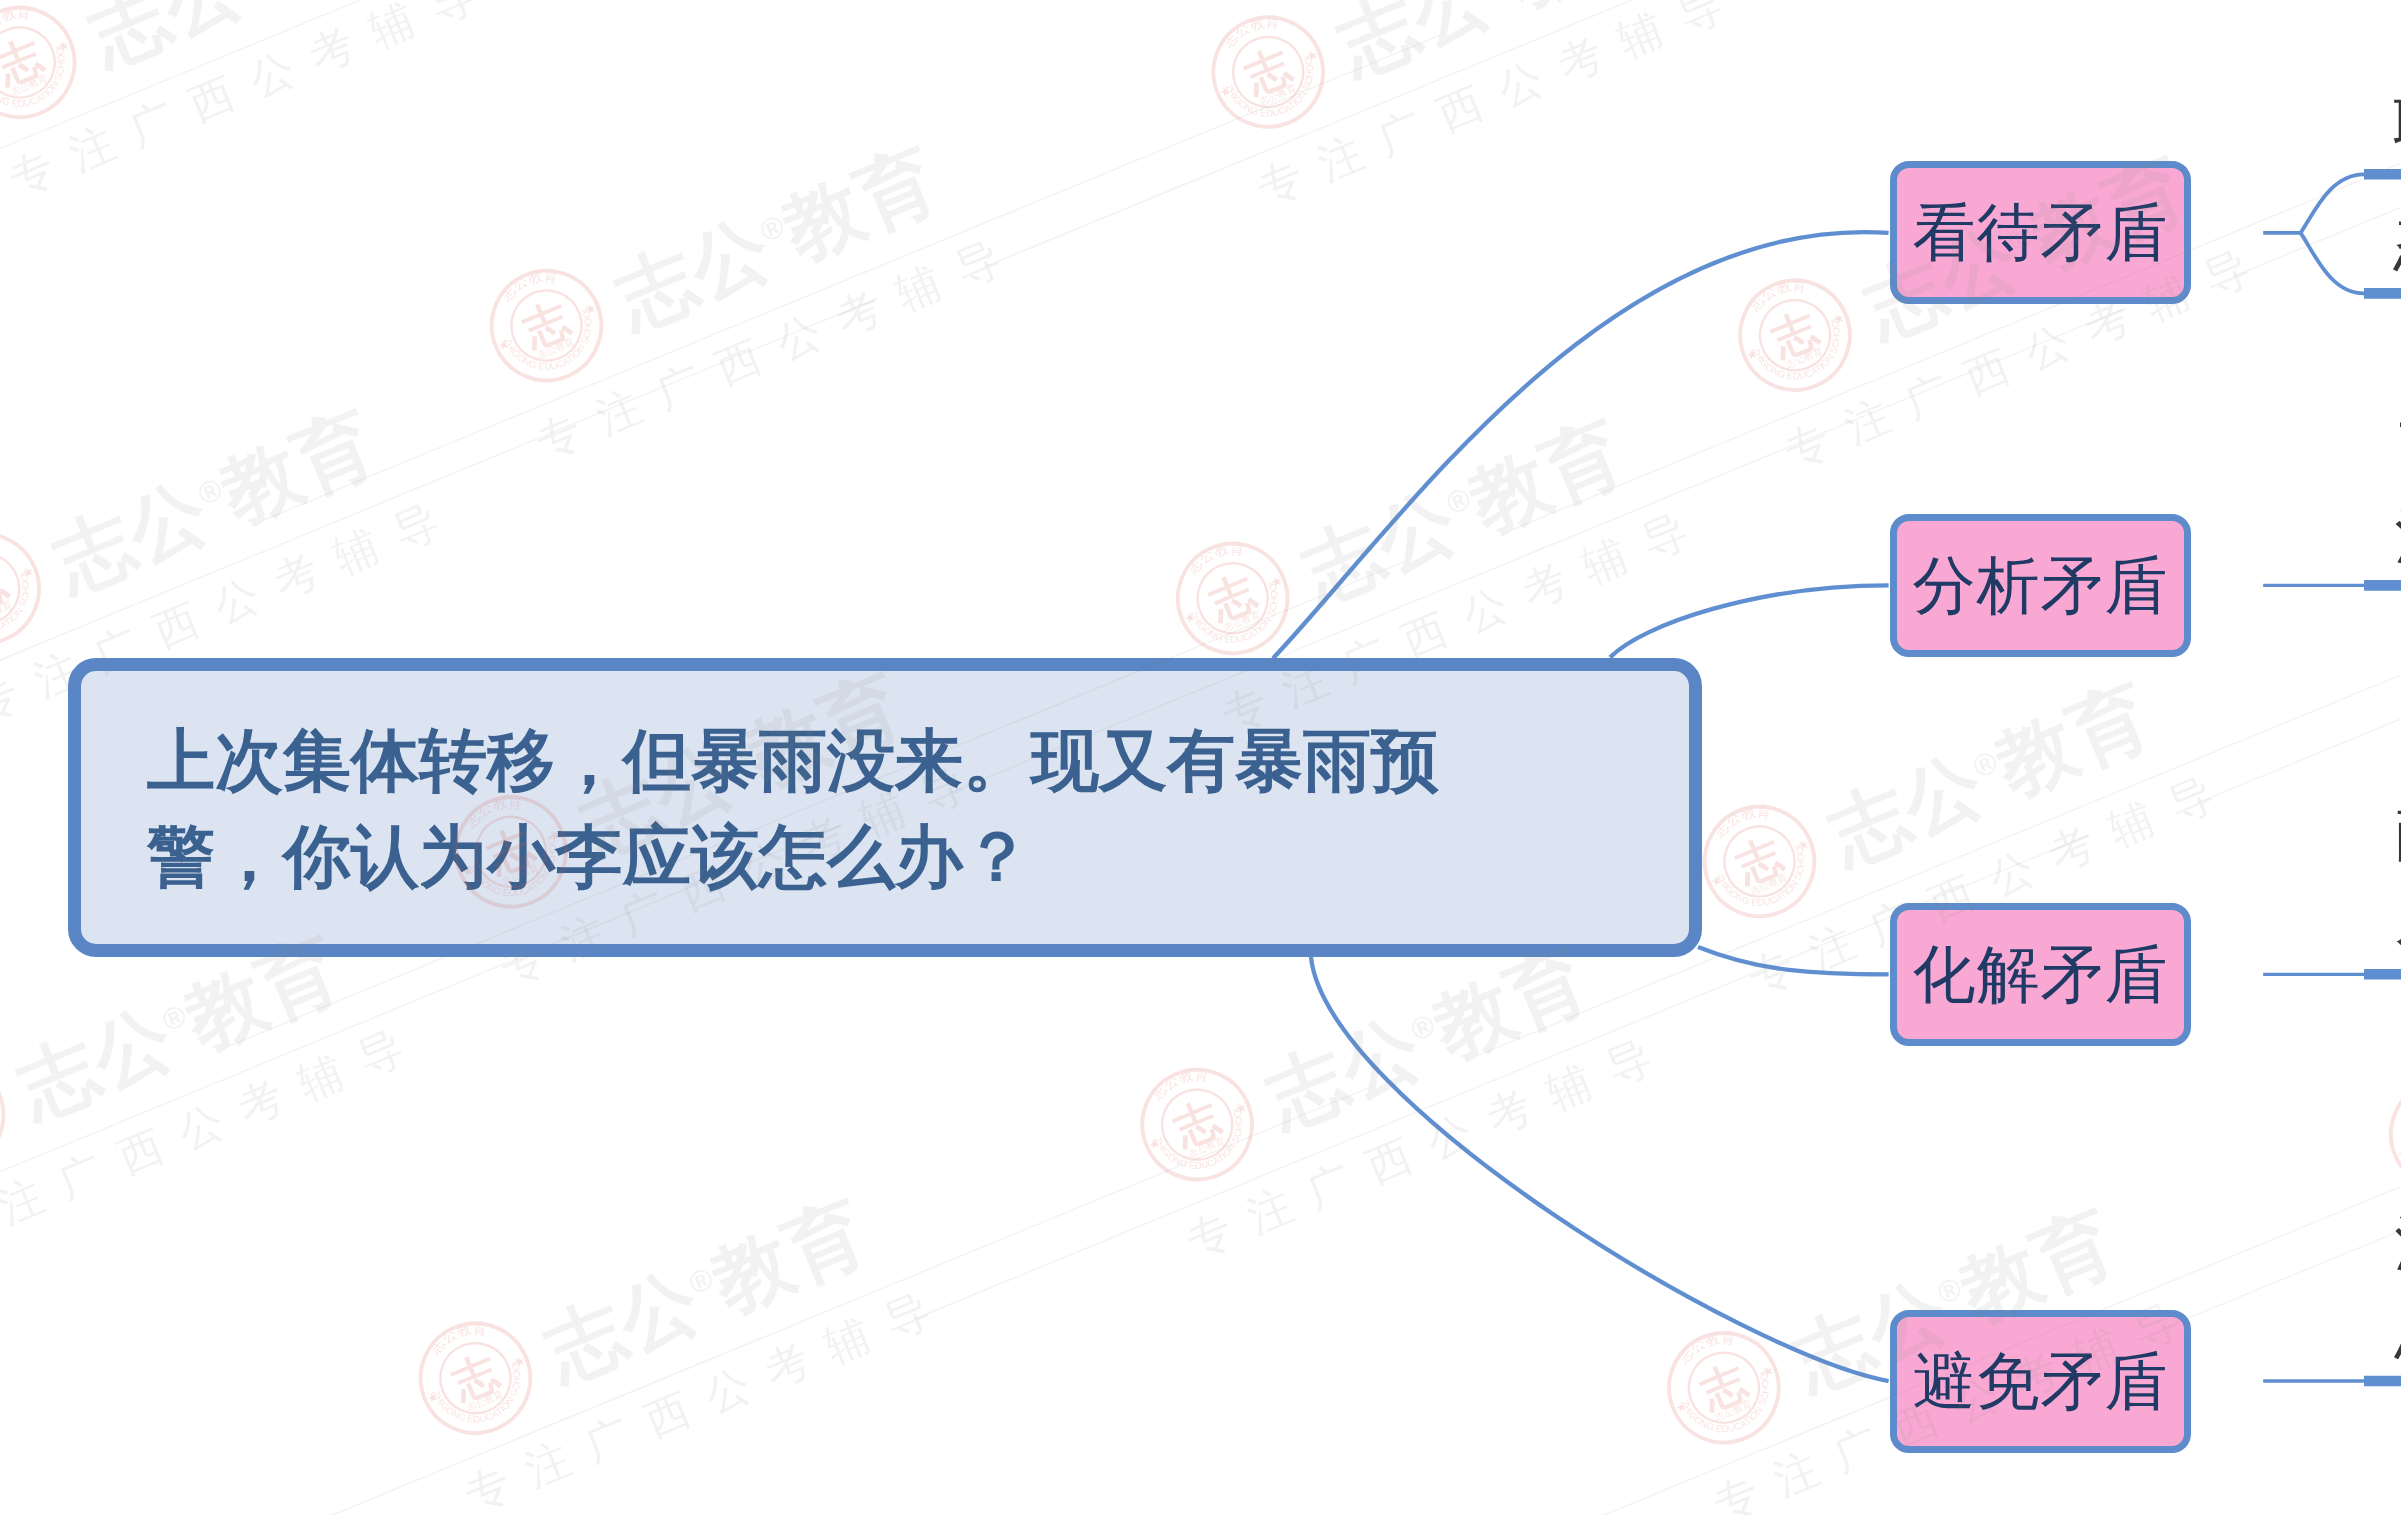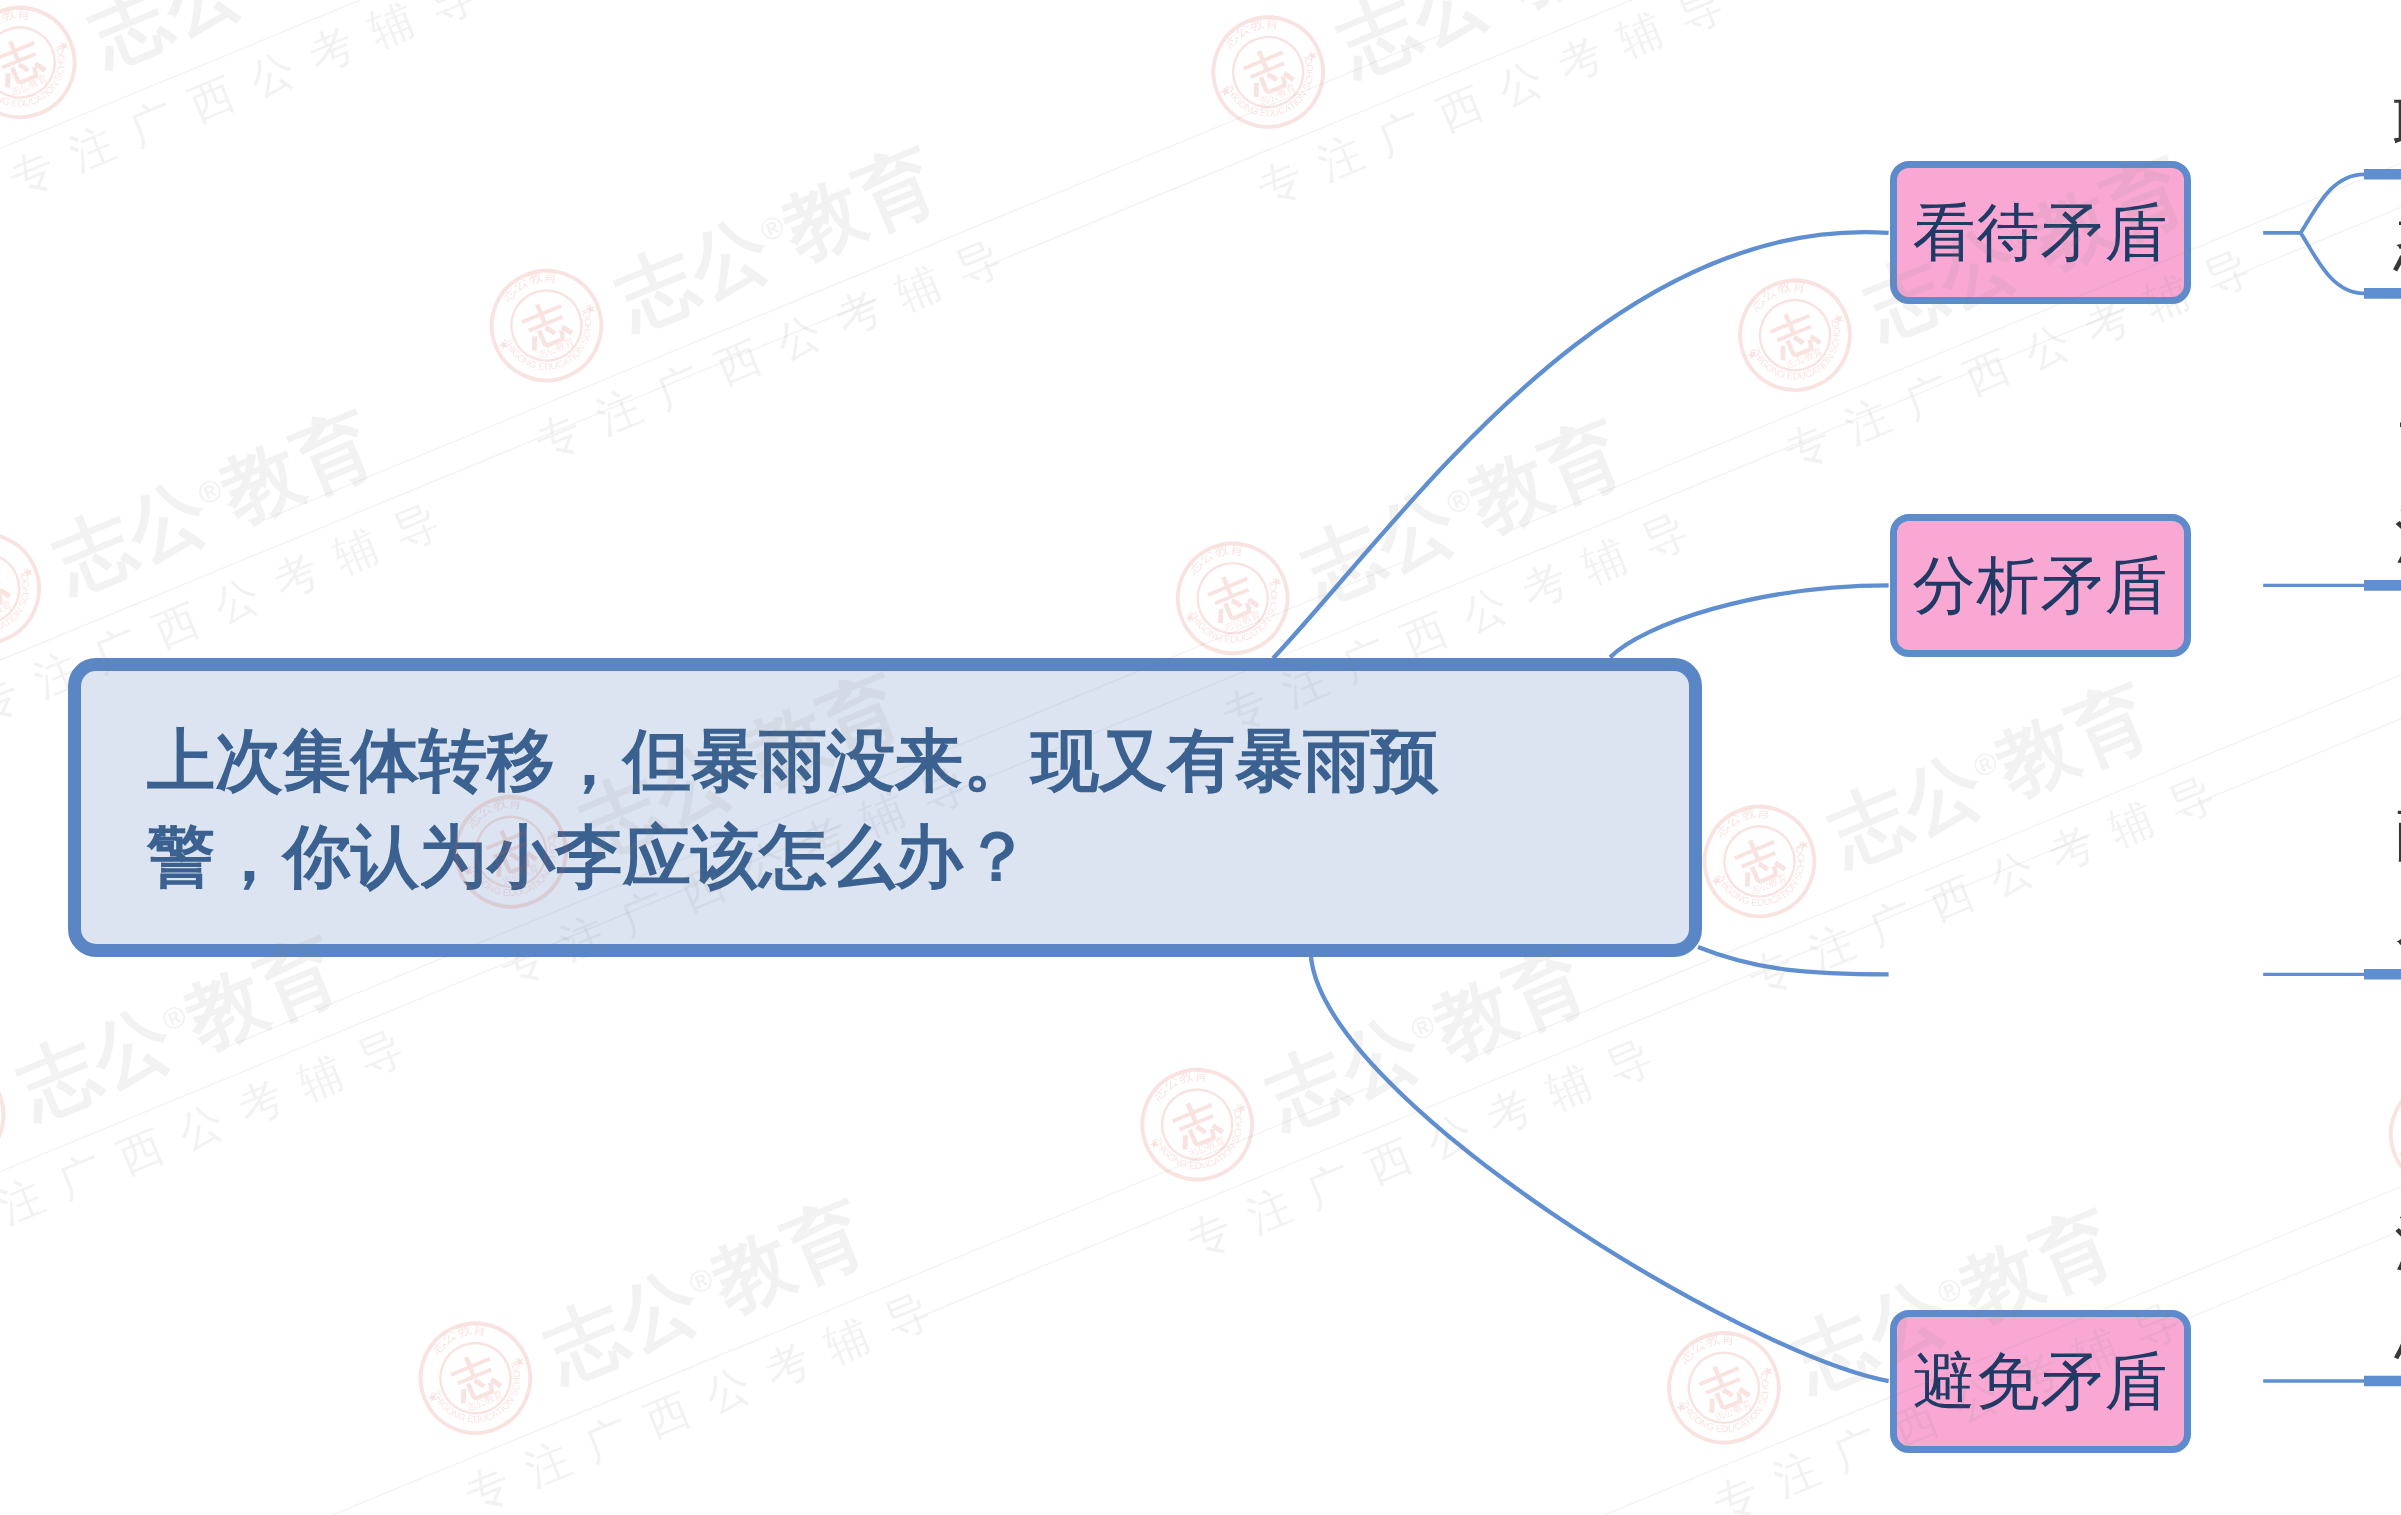--- a/index.html
+++ b/index.html
@@ -77,20 +77,23 @@
       <div>警，你认为小李应该怎么办？</div>
     </div>
   </div>
 
   <div class="node-box branch-box" style="top:161px;">
     <span class="branch-label">看待矛盾</span>
   </div>
   <div class="node-box branch-box" style="top:514px;">
     <span class="branch-label">分析矛盾</span>
   </div>
+  <div class="node-box branch-box" style="top:903px;">
+    <span class="branch-label">化解矛盾</span>
+  </div>
   <div class="node-box branch-box" style="top:1310px;">
     <span class="branch-label">避免矛盾</span>
   </div>
 
   <div class="line-node" style="left:2364px;width:183px;top:80px;height:89px;">
     <span class="tl">职责</span>
   </div>
 
   <div class="line-node" style="left:2364px;width:183px;top:199px;height:89px;">
     <span class="tl">态度</span>

